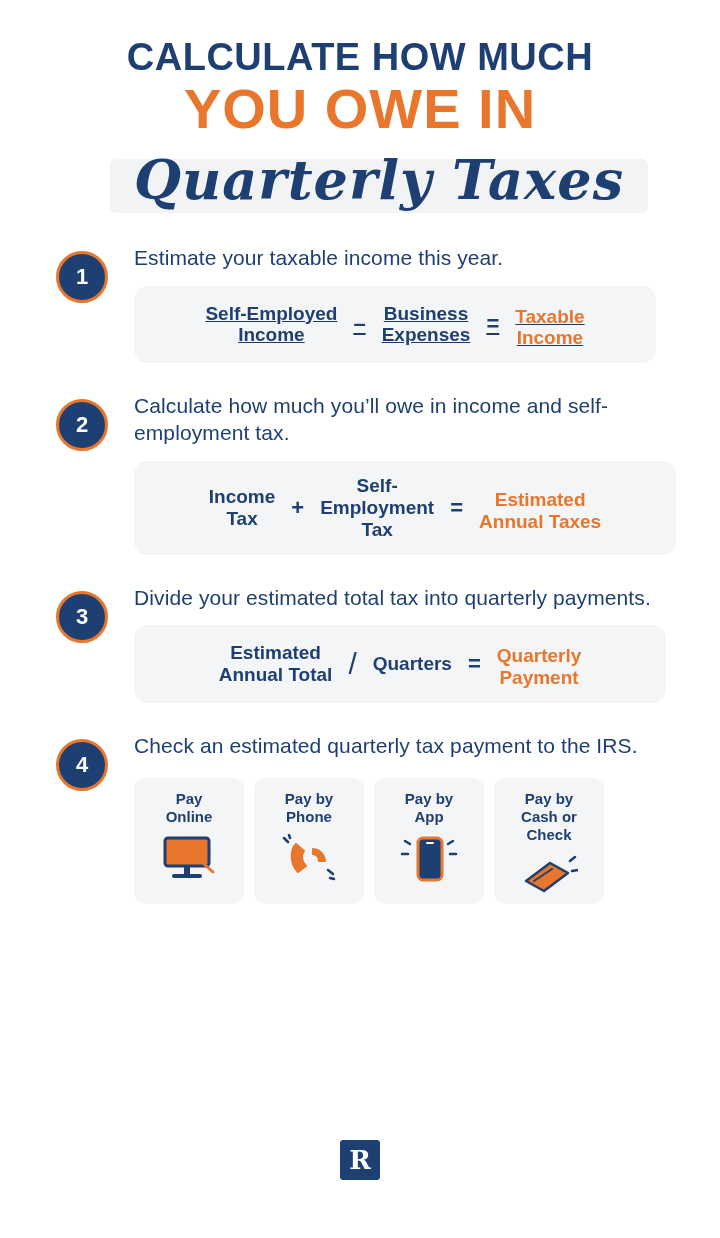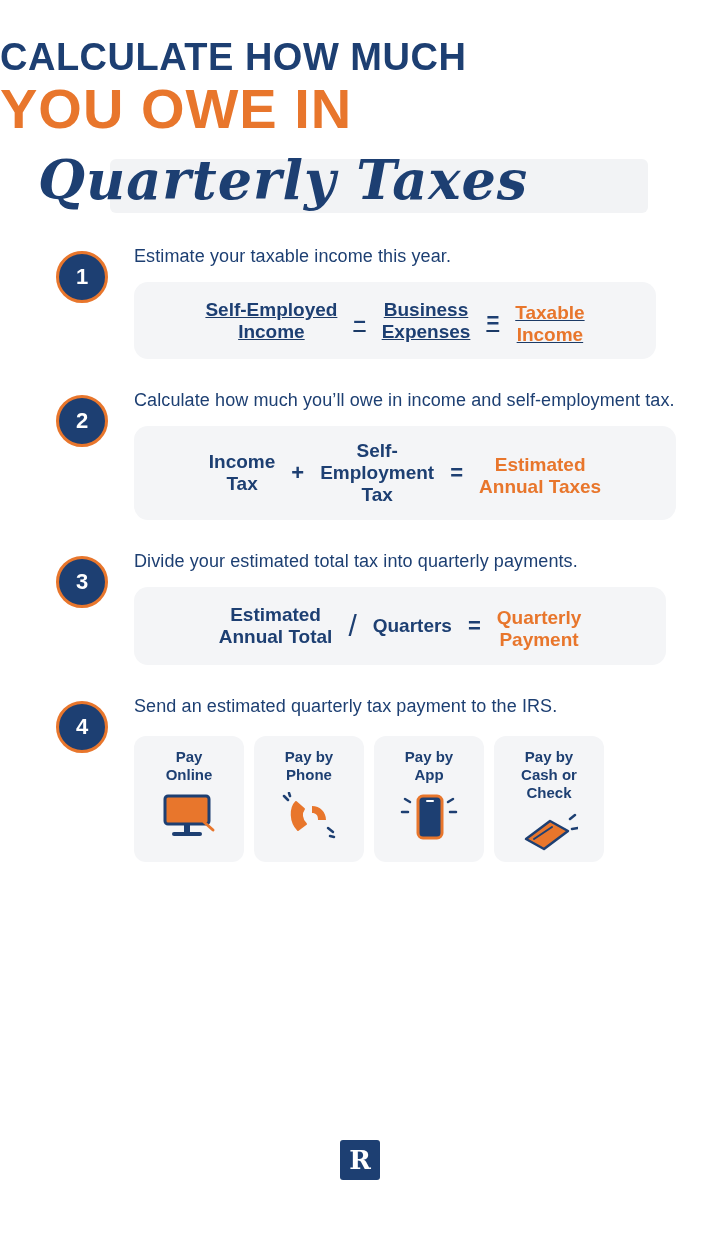--- a/index.html
+++ b/index.html
@@ -12,21 +12,21 @@
     background: #ffffff;
     font-family: "Liberation Sans", sans-serif;
     color: #1b3a66;
     overflow: hidden;
     position: relative;
   }
 
   
   .header {
     padding-top: 38px;
-    text-align: left;
+    text-align: center;
     position: relative;
   }
   .title-line1 {
     font-size: 38px;
     font-weight: bold;
     letter-spacing: 0.5px;
     color: #1d3f72;
     text-transform: uppercase;
     line-height: 1.05;
   }
@@ -88,21 +88,21 @@
     display: flex;
     align-items: center;
     justify-content: center;
     margin-top: 6px;
   }
   .step-body {
     margin-left: 26px;
     flex: 1 1 auto;
   }
   .step-text {
-    font-size: 18px;
+    font-size: 21px;
     color: #1d3f72;
     line-height: 1.28;
     font-weight: 400;
     letter-spacing: 0.1px;
   }
 
   
   .formula {
     margin-top: 14px;
     background: #f4f5f7;
@@ -249,21 +249,21 @@
         <div class="f-term">Quarters</div>
         <div class="f-op">=</div>
         <div class="f-term accent">Quarterly<br>Payment</div>
       </div>
     </div>
   </div>
 
   <div class="step">
     <div class="badge">4</div>
     <div class="step-body">
-      <div class="step-text">Send an estimated quarterly tax payment to the IRS.</div>
+      <div class="step-text">Check an estimated quarterly tax payment to the IRS.</div>
 
       <div class="pay-cards">
 
         <div class="pay-card">
           <div class="pay-label">Pay<br>Online</div>
           <div class="pay-icon">
             <svg width="58" height="52" viewBox="0 0 58 52">
               <rect x="5" y="4" width="44" height="28" rx="3" fill="#e8762c" stroke="#1d3f72" stroke-width="3"></rect>
               <rect x="24" y="32" width="6" height="8" fill="#1d3f72"></rect>
               <rect x="12" y="40" width="30" height="4" rx="2" fill="#1d3f72"></rect>

